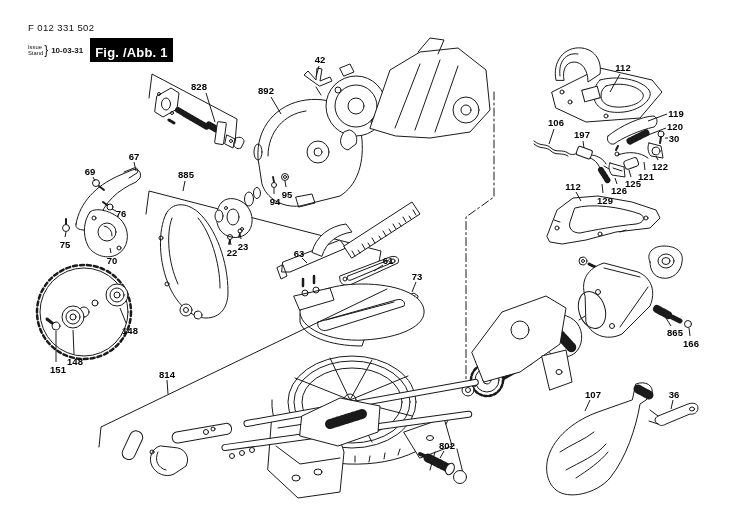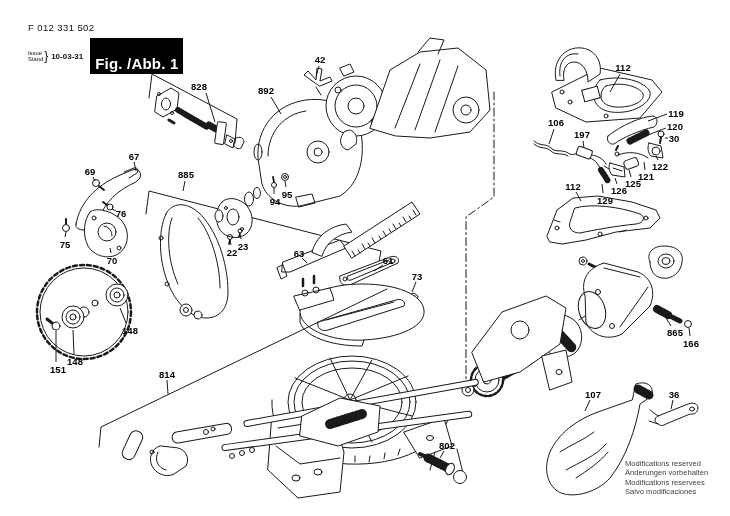--- a/index.html
+++ b/index.html
@@ -4,21 +4,21 @@
 <style>
   html,body{margin:0;padding:0;background:#fff;}
   .page{position:relative;width:720px;height:516px;background:var(--background,#ffffff);
         font-family:"Liberation Sans",sans-serif;overflow:hidden;}
   .doc-number{position:absolute;left:28px;top:22px;font-size:9.5px;color:#111;letter-spacing:.4px;}
   .hdr-row{position:absolute;left:28px;top:38px;display:flex;align-items:center;}
   .issue-stand{font-size:5.8px;line-height:6.4px;color:#111;}
   .brace{font-size:12px;color:#111;margin-left:1px;}
   .date{font-size:8px;font-weight:bold;color:#111;margin-left:3px;}
   .badge{background:var(--badge-bg,#000);color:var(--badge-text,#fff);font-weight:bold;
-         font-size:15px;padding:17px 5px 2px;margin-left:7px;letter-spacing:.2px;}
+         font-size:13px;padding:7px 5px 2px;margin-left:7px;letter-spacing:.2px;}
   .ftr{position:absolute;left:625px;top:459px;font-size:7.6px;line-height:9.3px;
        color:var(--footer-text,#3f3f3f);}
   .part-label{position:absolute;transform:translate(-50%,-50%);font-weight:bold;
               font-size:9.5px;color:var(--label-text,#000);white-space:nowrap;}
   svg.art,svg.leaders{position:absolute;left:0;top:0;}
   #root{stroke:var(--line,#1a1a1a);}
   svg.art .f{fill:#ffffff;}
   svg.leaders line{stroke:var(--line,#1a1a1a);stroke-width:1;}
 </style>
 </head>
@@ -437,20 +437,14 @@
       <div class="part-label" style="left: 75px; top: 361px;">148</div>
       <div class="part-label" style="left: 58px; top: 369px;">151</div>
       <div class="part-label" style="left: 167px; top: 374px;">814</div>
       <div class="part-label" style="left: 447px; top: 445px;">802</div>
       <div class="part-label" style="left: 675px; top: 332px;">865</div>
       <div class="part-label" style="left: 691px; top: 343px;">166</div>
       <div class="part-label" style="left: 593px; top: 394px;">107</div>
       <div class="part-label" style="left: 674px; top: 394px;">36</div>
     </div>
 
-  <div class="ftr">
-    <div>Modifications reserved</div>
-    <div>Änderungen vorbehalten</div>
-    <div>Modifications reservees</div>
-    <div>Salvo modificaciones</div>
-  </div>
 
 </div>
 
 </body></html>

